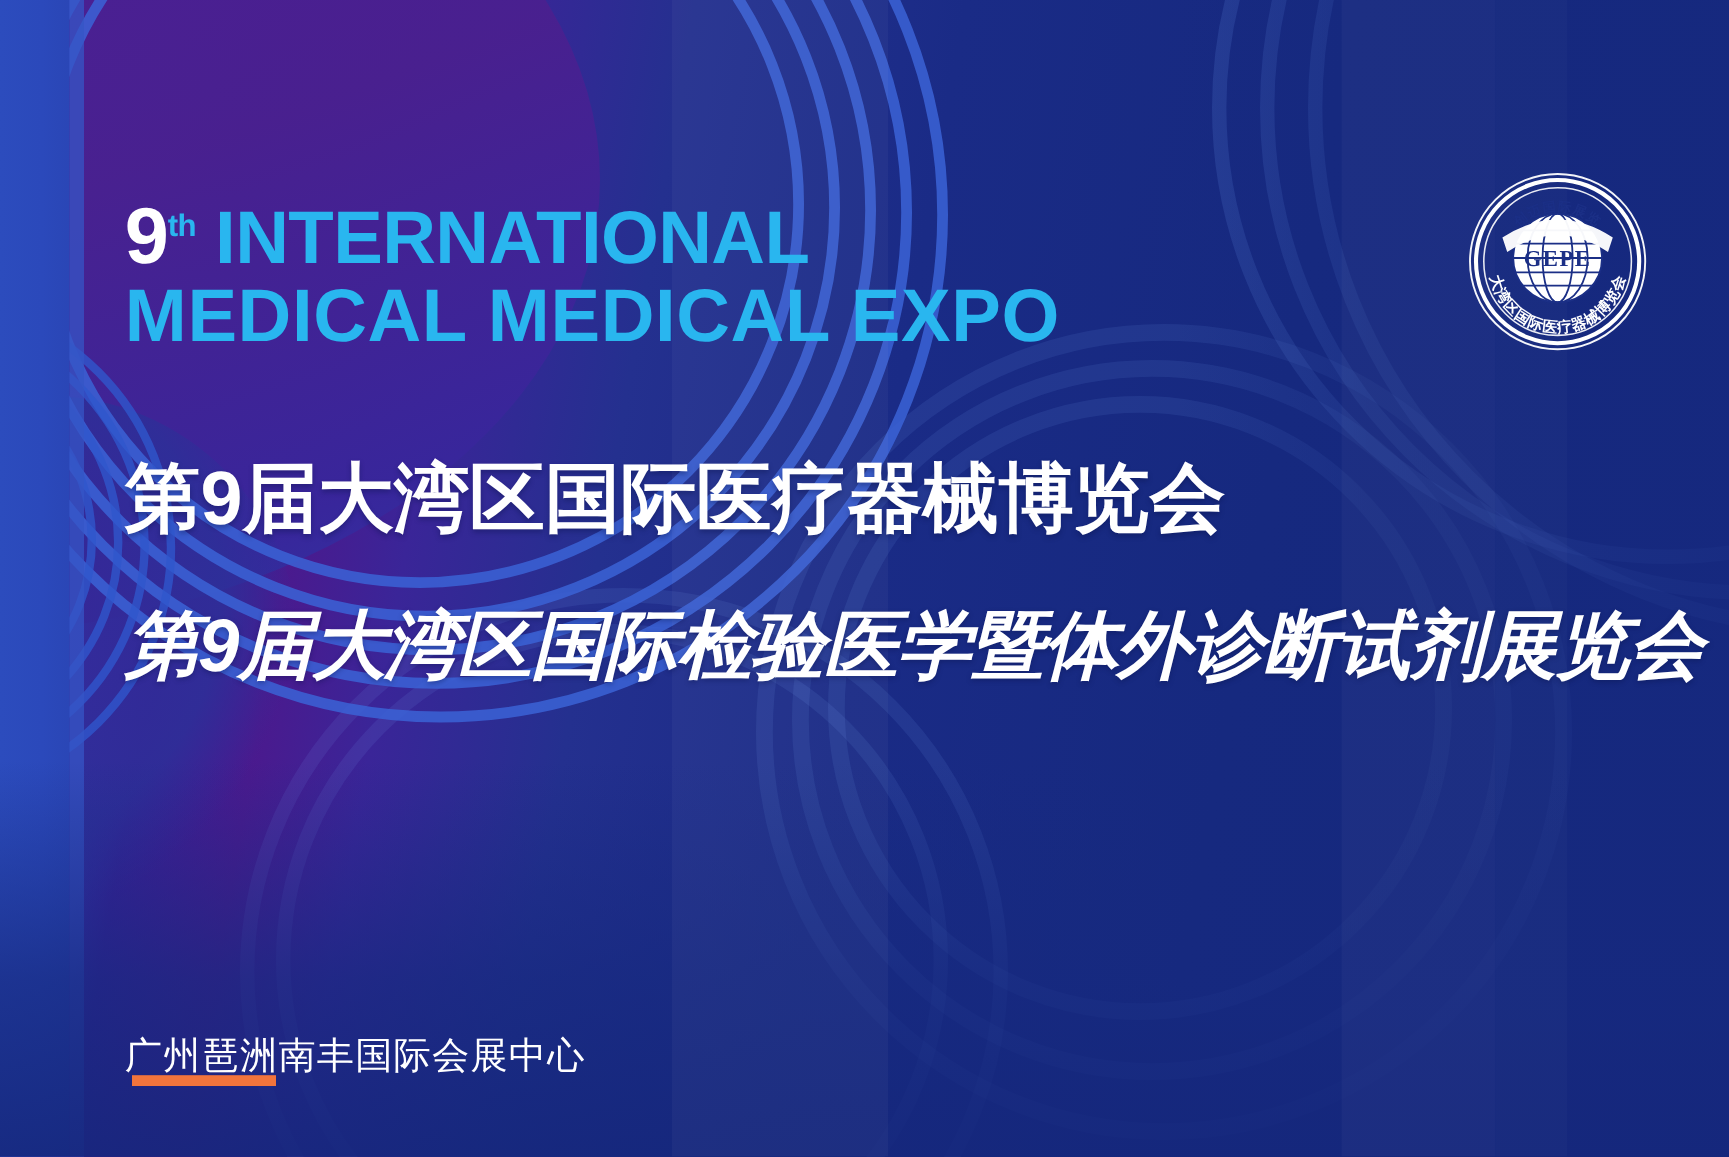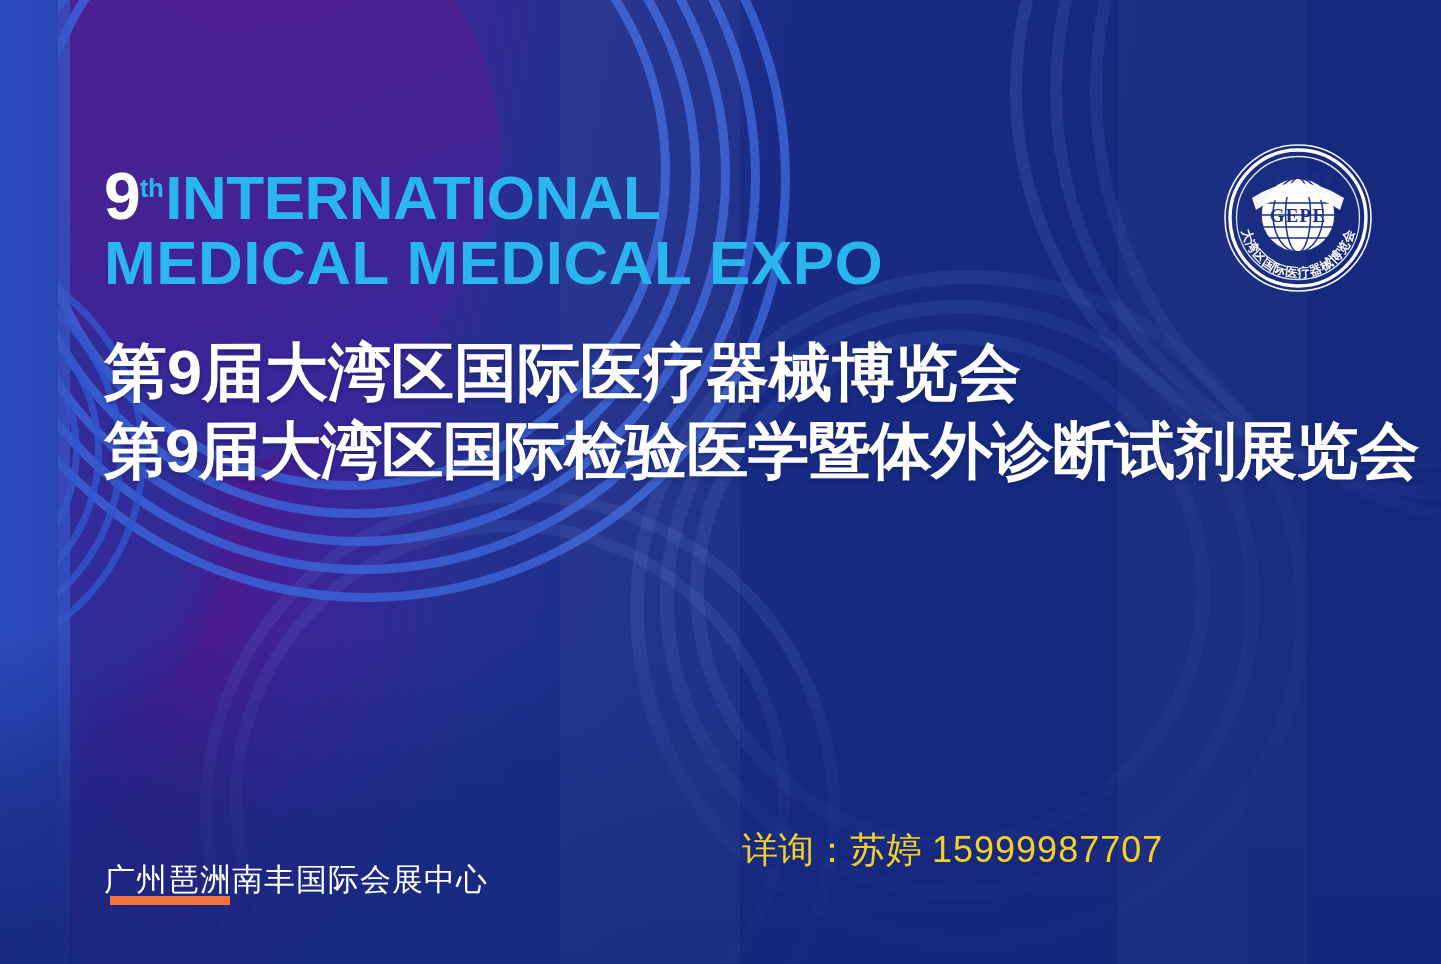--- a/index.html
+++ b/index.html
@@ -159,43 +159,44 @@
   .en-line .ord-num {
     color: #ffffff;
     font-size: 66px;
     letter-spacing: -1px;
   }
   .en-line .ord-sup {
     color: #29b6ef;
     font-size: 26px;
     font-weight: 700;
     vertical-align: 22px;
-    margin-right: 2px;
+    margin-right: 16px;
   }
   .en-line.l2 { margin-top: 4px; letter-spacing: 0.5px; }
 
   
   .cn-block {
     position: absolute;
     left: 104px;
     top: 332px;
   }
   .cn-line {
     display: block;
     color: #ffffff;
     font-weight: 700;
     font-size: 63px;
     line-height: 1.27;
     white-space: nowrap;
     text-shadow: 0 2px 4px rgba(8,18,70,.35);
+    margin-top: 44px;
   }
   .cn-line.l1 { letter-spacing: 0px; }
   .cn-line.l2 { letter-spacing: 0px; }
   .cn-line.l3 { letter-spacing: 3px; }
-  .cn-line.l4 { letter-spacing: -1px; font-size: 62px; }
+  .cn-line.l4 { letter-spacing: -1px; font-size: 62px; font-style: italic; }
 
   
   .date-text {
     position: absolute;
     left: 106px;
     top: 758px;
     color: #ffffff;
     font-size: 48px;
     font-weight: 400;
     letter-spacing: 0px;
@@ -291,21 +292,20 @@
     </div>
 
     <div class="cn-block">
       <span class="cn-line l1">第9届大湾区国际医疗器械博览会</span>
       <span class="cn-line l4">第9届大湾区国际检验医学暨体外诊断试剂展览会</span>
     </div>
 
     <div class="venue-text">广州琶洲南丰国际会展中心</div>
     <div class="accent-bar"></div>
 
-    <div class="contact-text"><span>详询：</span><span>苏婷</span>&nbsp;<span class="phone">15999987707</span></div>
 
     <div class="logo">
       <svg viewBox="0 0 152 152" xmlns="http://www.w3.org/2000/svg" aria-hidden="true">
         <defs>
           <path id="arcTop" d="M 30 80 A 46 46 0 0 1 122 80"></path>
           <path id="arcBottom" d="M 19 78 A 57 57 0 0 0 133 78"></path>
         </defs>
 
         <circle cx="76" cy="76" r="73" fill="none" stroke="#ffffff" stroke-width="1.6" opacity=".95"></circle>
         <circle cx="76" cy="76" r="68" fill="none" stroke="#ffffff" stroke-width="3.4"></circle>

